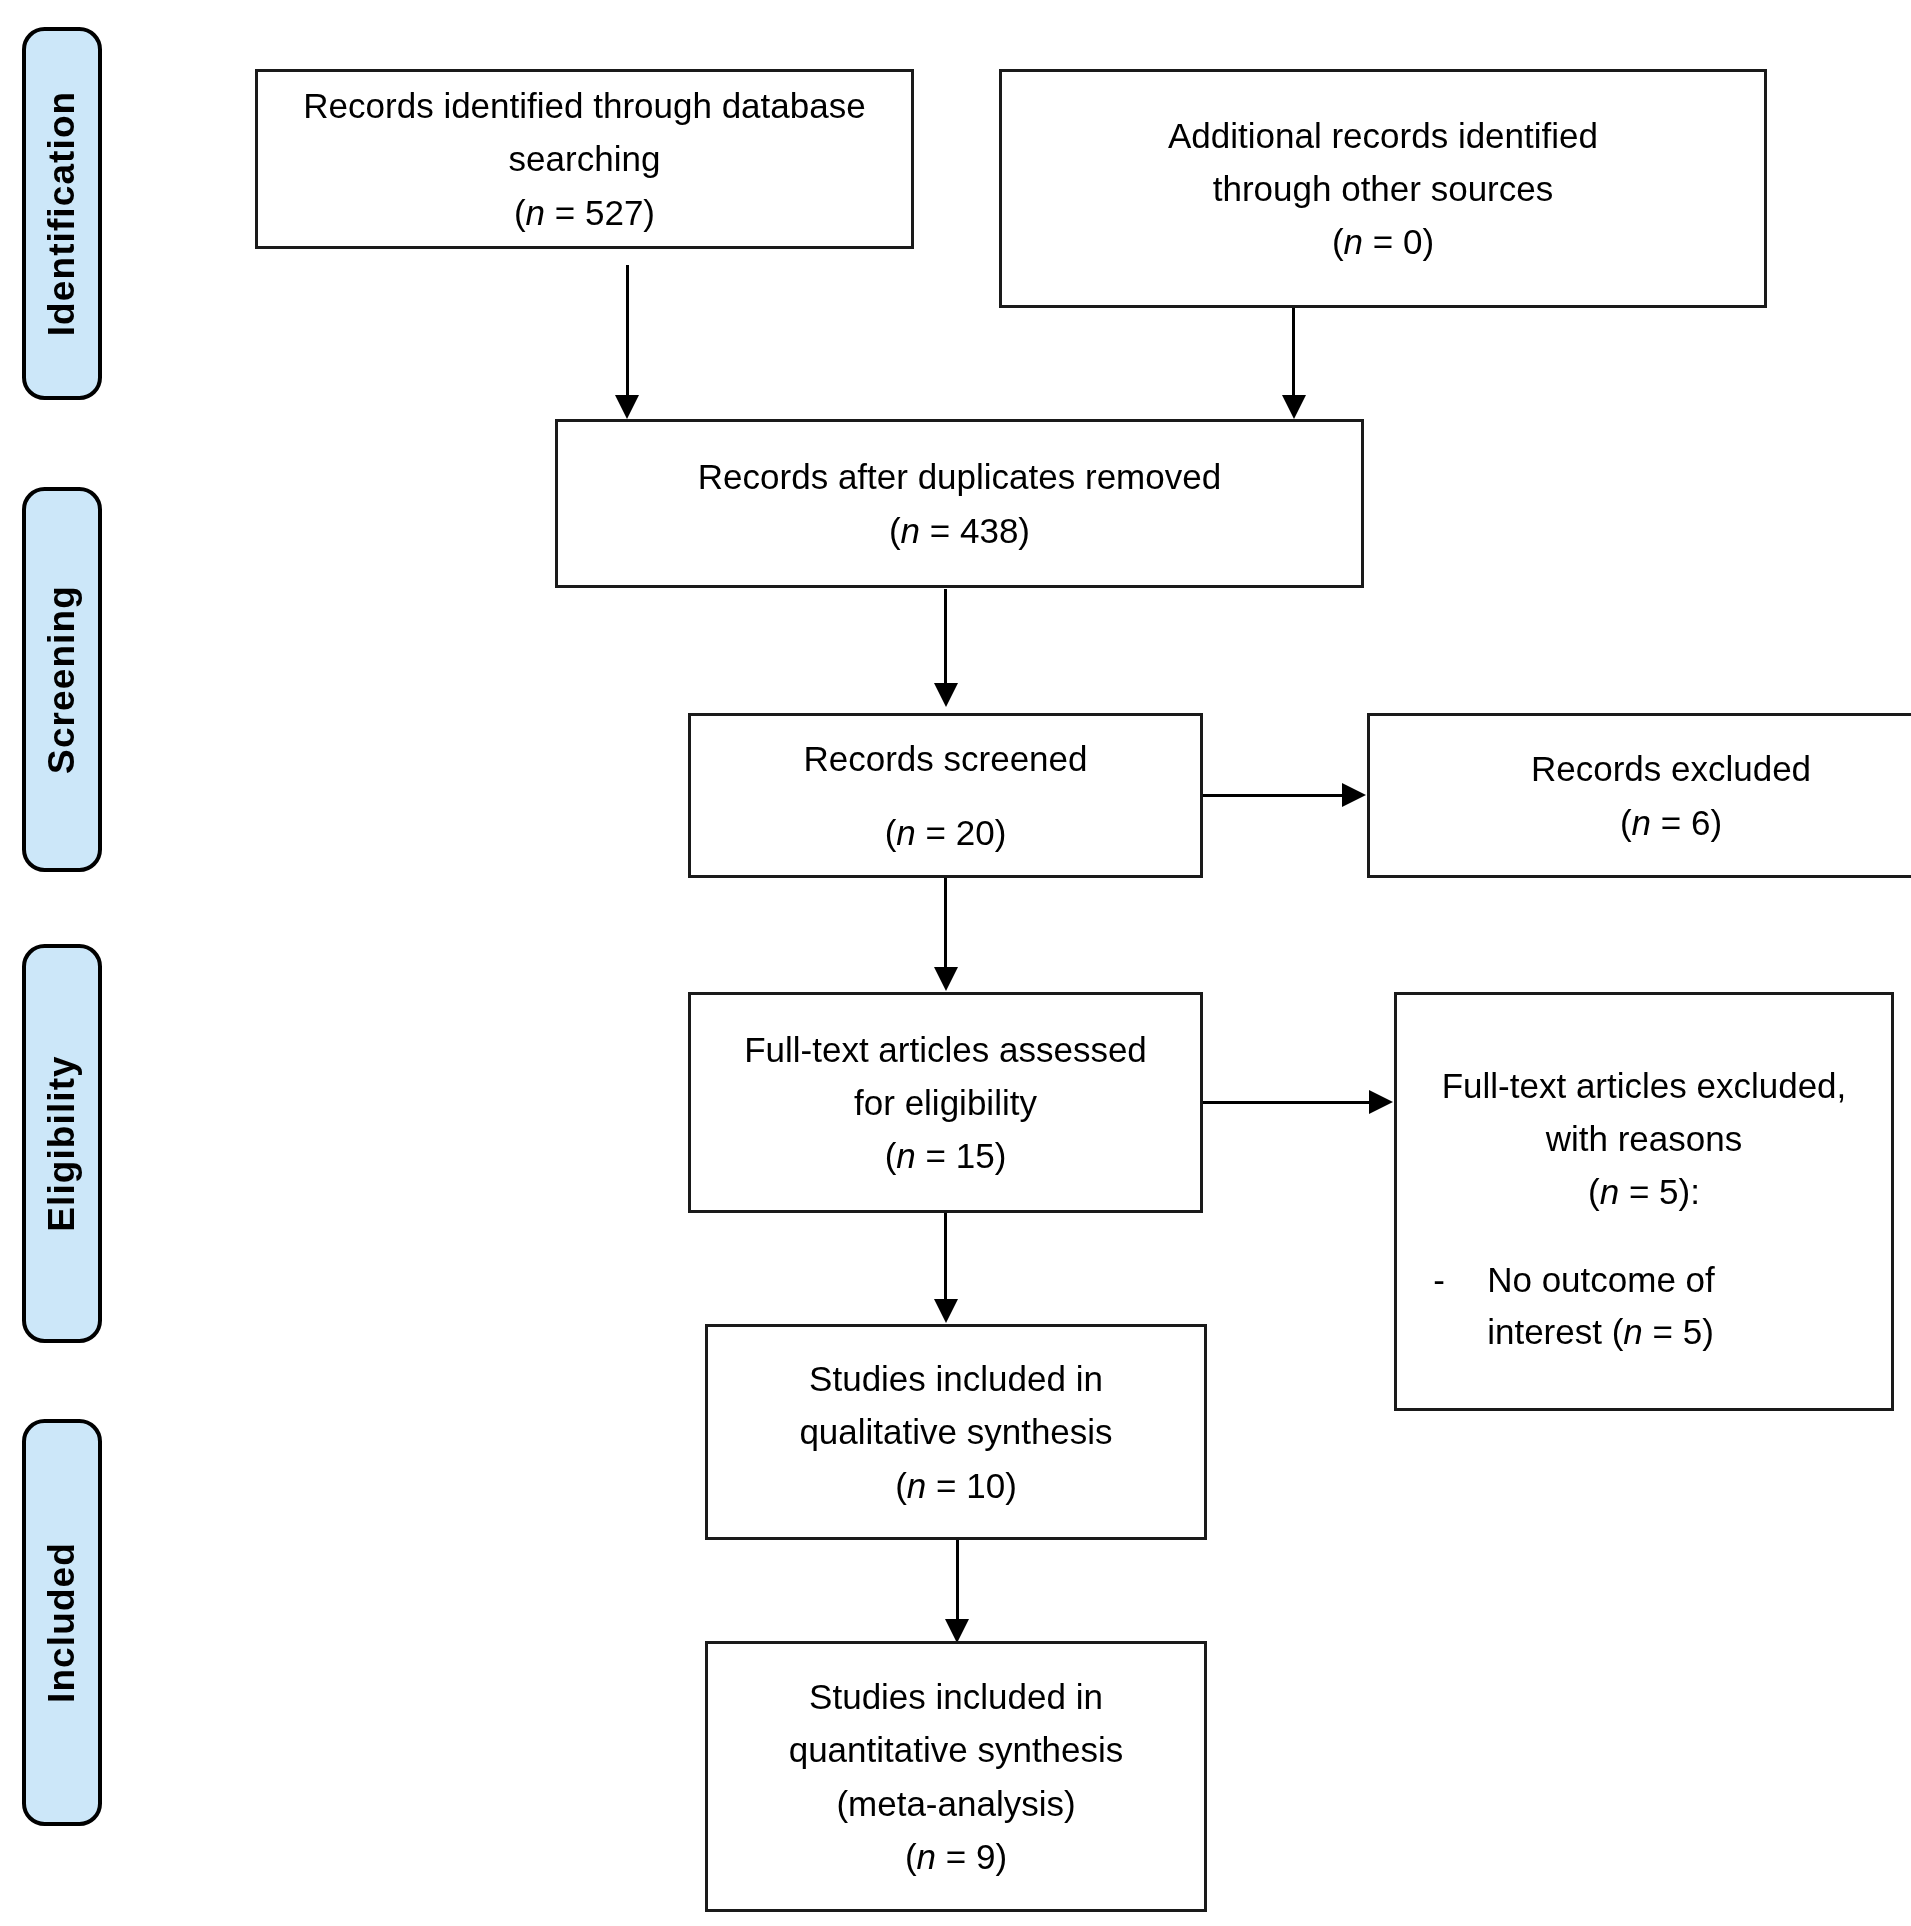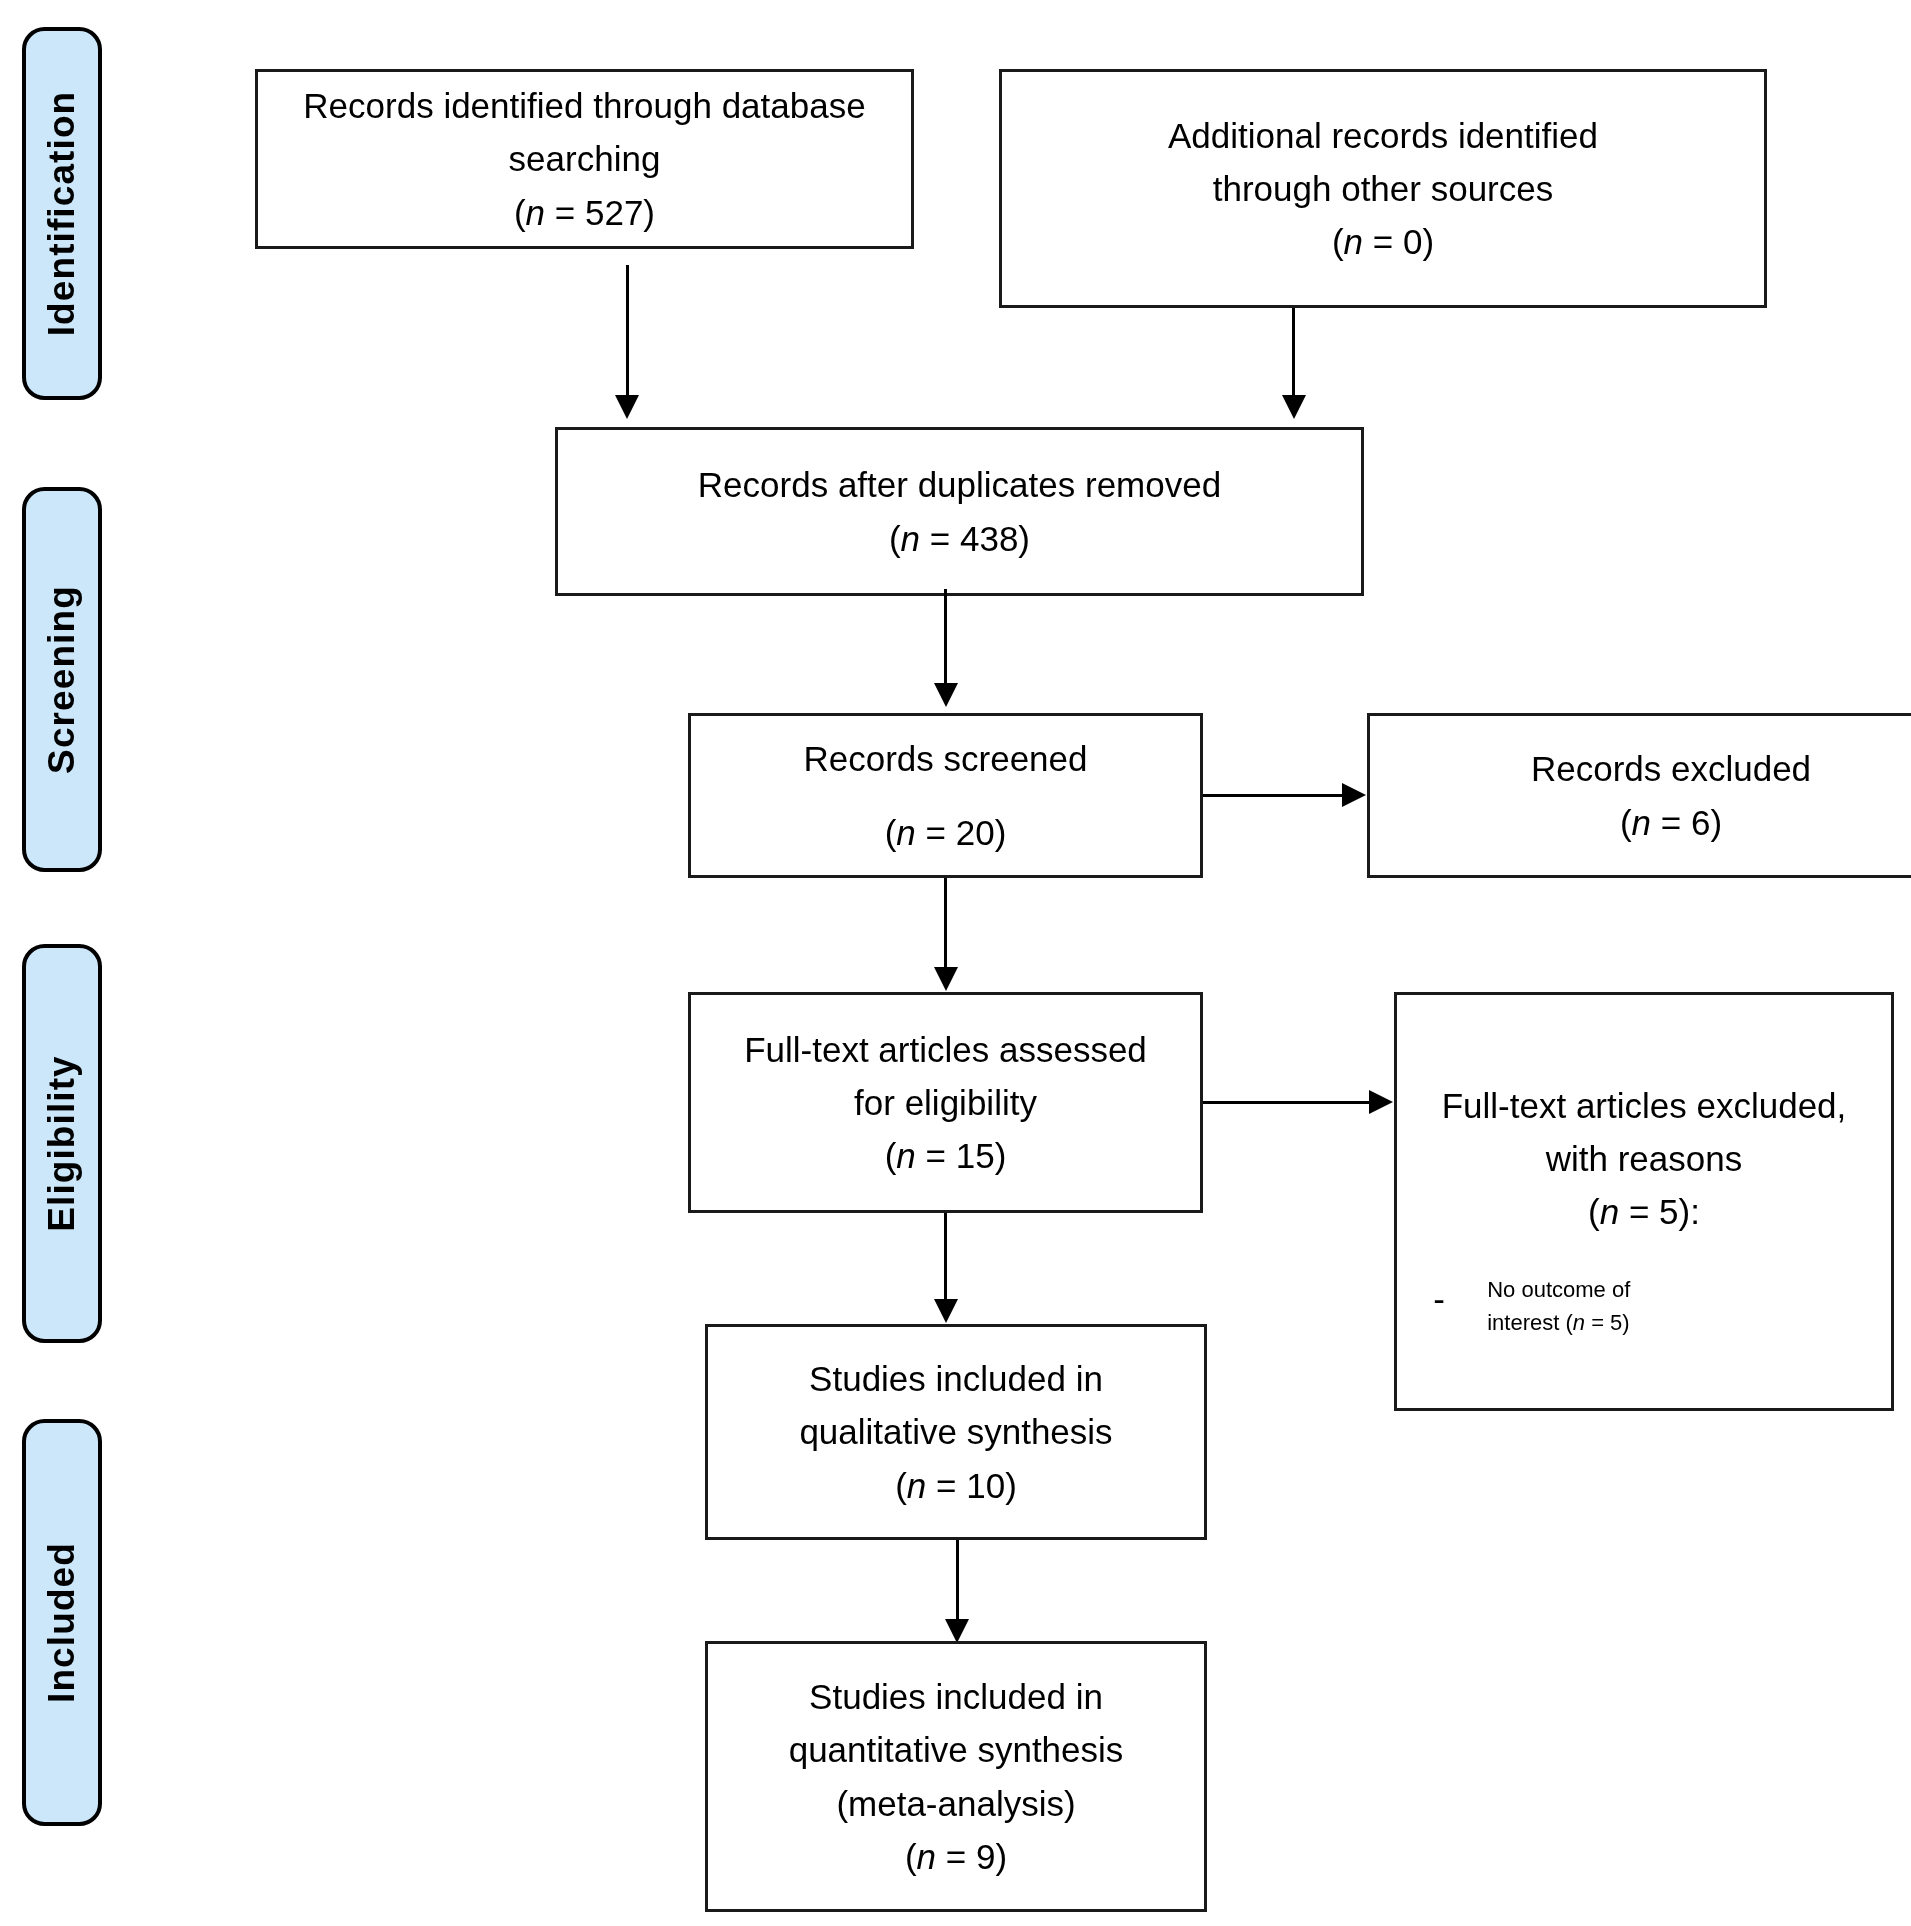--- a/index.html
+++ b/index.html
@@ -75,21 +75,21 @@
   }
   .reason-row .dash {
     font-size: 35px;
     line-height: 1.5;
     width: 54px;
     flex: 0 0 54px;
     text-align: left;
     color: #000;
   }
   .reason-row .reason-text {
-    font-size: 22px;
+    font-size: 35px;
     line-height: 1.5;
     color: #000;
     text-align: left;
   }
 
   
   .v-line {
     position: absolute;
     width: 2.8px;
     background: #000000;
@@ -152,21 +152,21 @@
       <span>(</span><span class="ital">n</span><span> = 0)</span>
     </div>
   </div>
 
   <div class="v-line" style="left:626px; top:265px; width:2.8px; height:148px;"></div>
   <div class="arrow-down" style="left:615px; top:395px;"></div>
 
   <div class="v-line" style="left:1292px; top:308px; width:2.8px; height:105px;"></div>
   <div class="arrow-down" style="left:1282px; top:395px;"></div>
 
-  <div class="flow-box" style="left:555px; top:419px; width:809px; height:169px;margin-top:8px;">
+  <div class="flow-box" style="left:555px; top:419px; width:809px; height:169px;">
     <div class="line">Records after duplicates removed</div>
     <div class="line">
       <span>(</span><span class="ital">n</span><span> = 438)</span>
     </div>
   </div>
 
   <div class="v-line" style="left:944px; top:589px; width:2.8px; height:101px;"></div>
   <div class="arrow-down" style="left:934px; top:683px;"></div>
 
   <div class="flow-box" style="left:688px; top:713px; width:515px; height:165px;gap:20px;">

